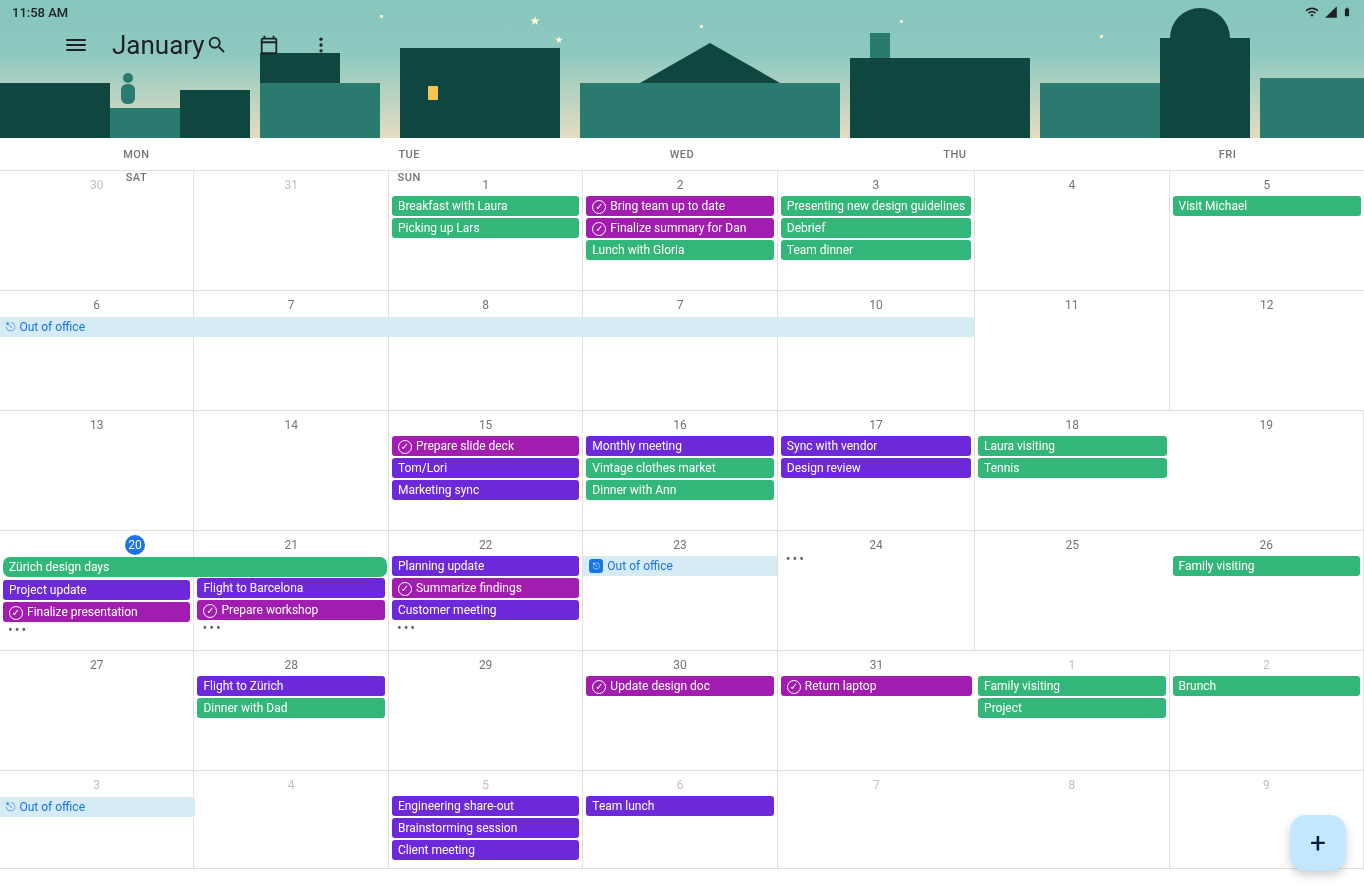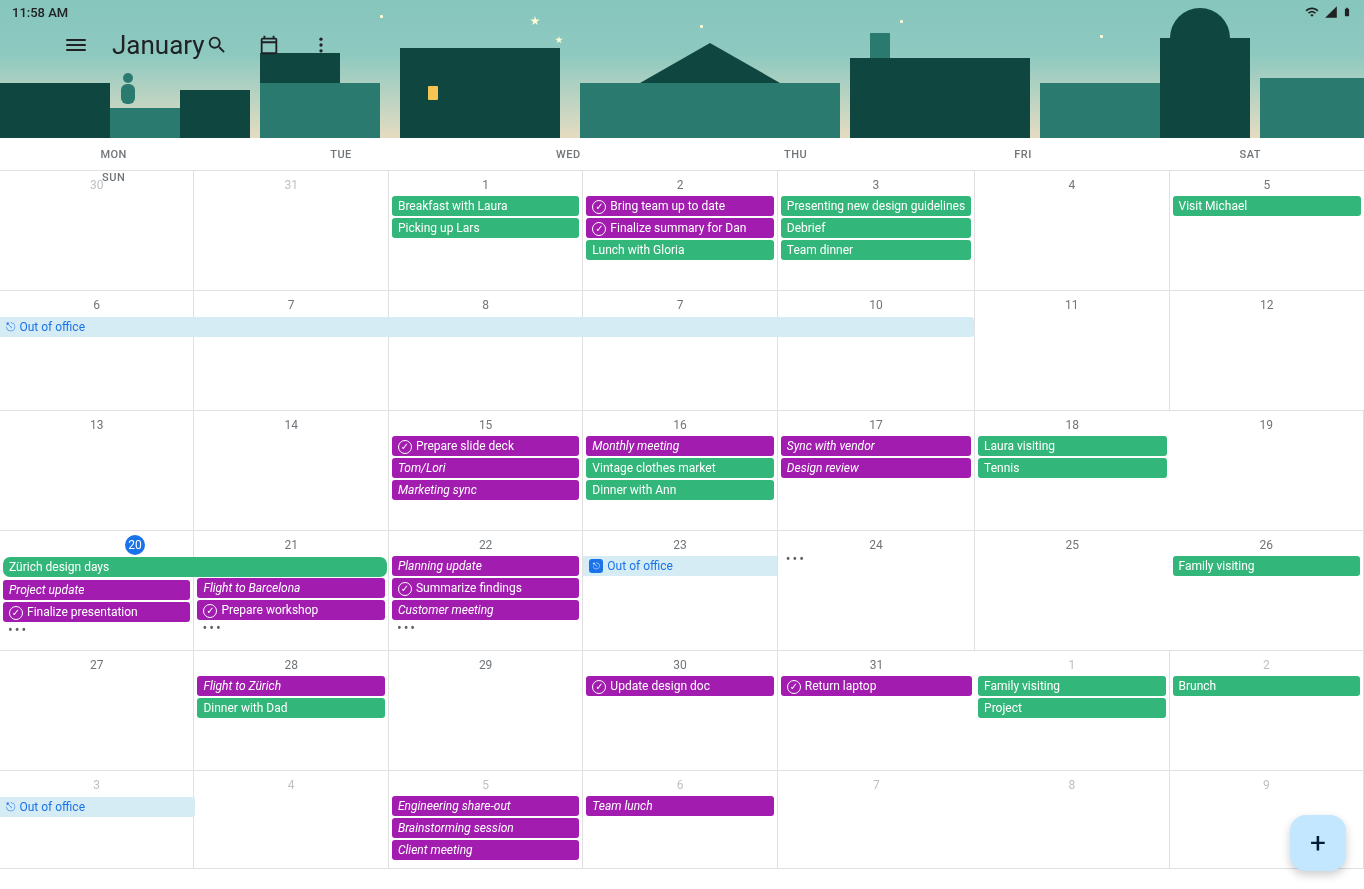--- a/index.html
+++ b/index.html
@@ -53,21 +53,21 @@
   .app-bar-left { display:flex; align-items:center; gap:24px;}
   .menu-btn { width:24px; height:24px; display:flex; flex-direction:column; justify-content:space-around; cursor:pointer; padding:4px 2px;}
   .menu-btn span{height:2px;background:#202124;border-radius:1px;}
   .month-title { font-size:26px; color:#202124; font-weight:400;}
   .app-bar-right{display:flex;align-items:center;gap:28px;}
   .icon-btn{width:24px;height:24px;cursor:pointer;display:flex;align-items:center;justify-content:center;}
   .icon-btn svg{fill:#202124;}
   
   .day-headers {
     display: grid;
-    grid-template-columns: repeat(6, 1fr);
+    grid-template-columns: repeat(5, 1fr);
     border-bottom: 1px solid #e0e0e0;
     height: 33px;
   }
   .day-header {
     text-align: center;
     font-size: 11px;
     font-weight: 500;
     color: #70757a;
     letter-spacing: 0.5px;
     padding-top: 10px;
@@ -113,21 +113,21 @@
     padding: 8px 6px;
     margin: 0 3px 2px 3px;
     display: flex;
     align-items: center;
     gap: 4px;
     white-space: nowrap;
     overflow: hidden;
     cursor: pointer;
   }
   .event.green  { background: #33b679;}
-  .event.blue   { background: #a21caf; font-style: italic;}
+  .event.blue   { background: #6d28d9;}
   .event.indigo { background: #a21caf;}
   .event.oob    { background: #d6ecf5; color:#1a73e8; margin-left:0;margin-right:0;border-radius:0;padding-left:6px;}
   .event .check::before{
     content:"✓"; font-size:10px; display:inline-flex; width:12px;height:12px;border:1.5px solid currentColor;border-radius:50%;align-items:center;justify-content:center;line-height:1;
   }
   .event .badge{
     width:14px;height:14px;background:#1a73e8;color:#fff;border-radius:3px;display:inline-flex;align-items:center;justify-content:center;font-size:9px;
   }
   .more-dots{font-size:14px;color:#5f6368;padding-left:8px;letter-spacing:2px;cursor:pointer;line-height:12px;}
   

